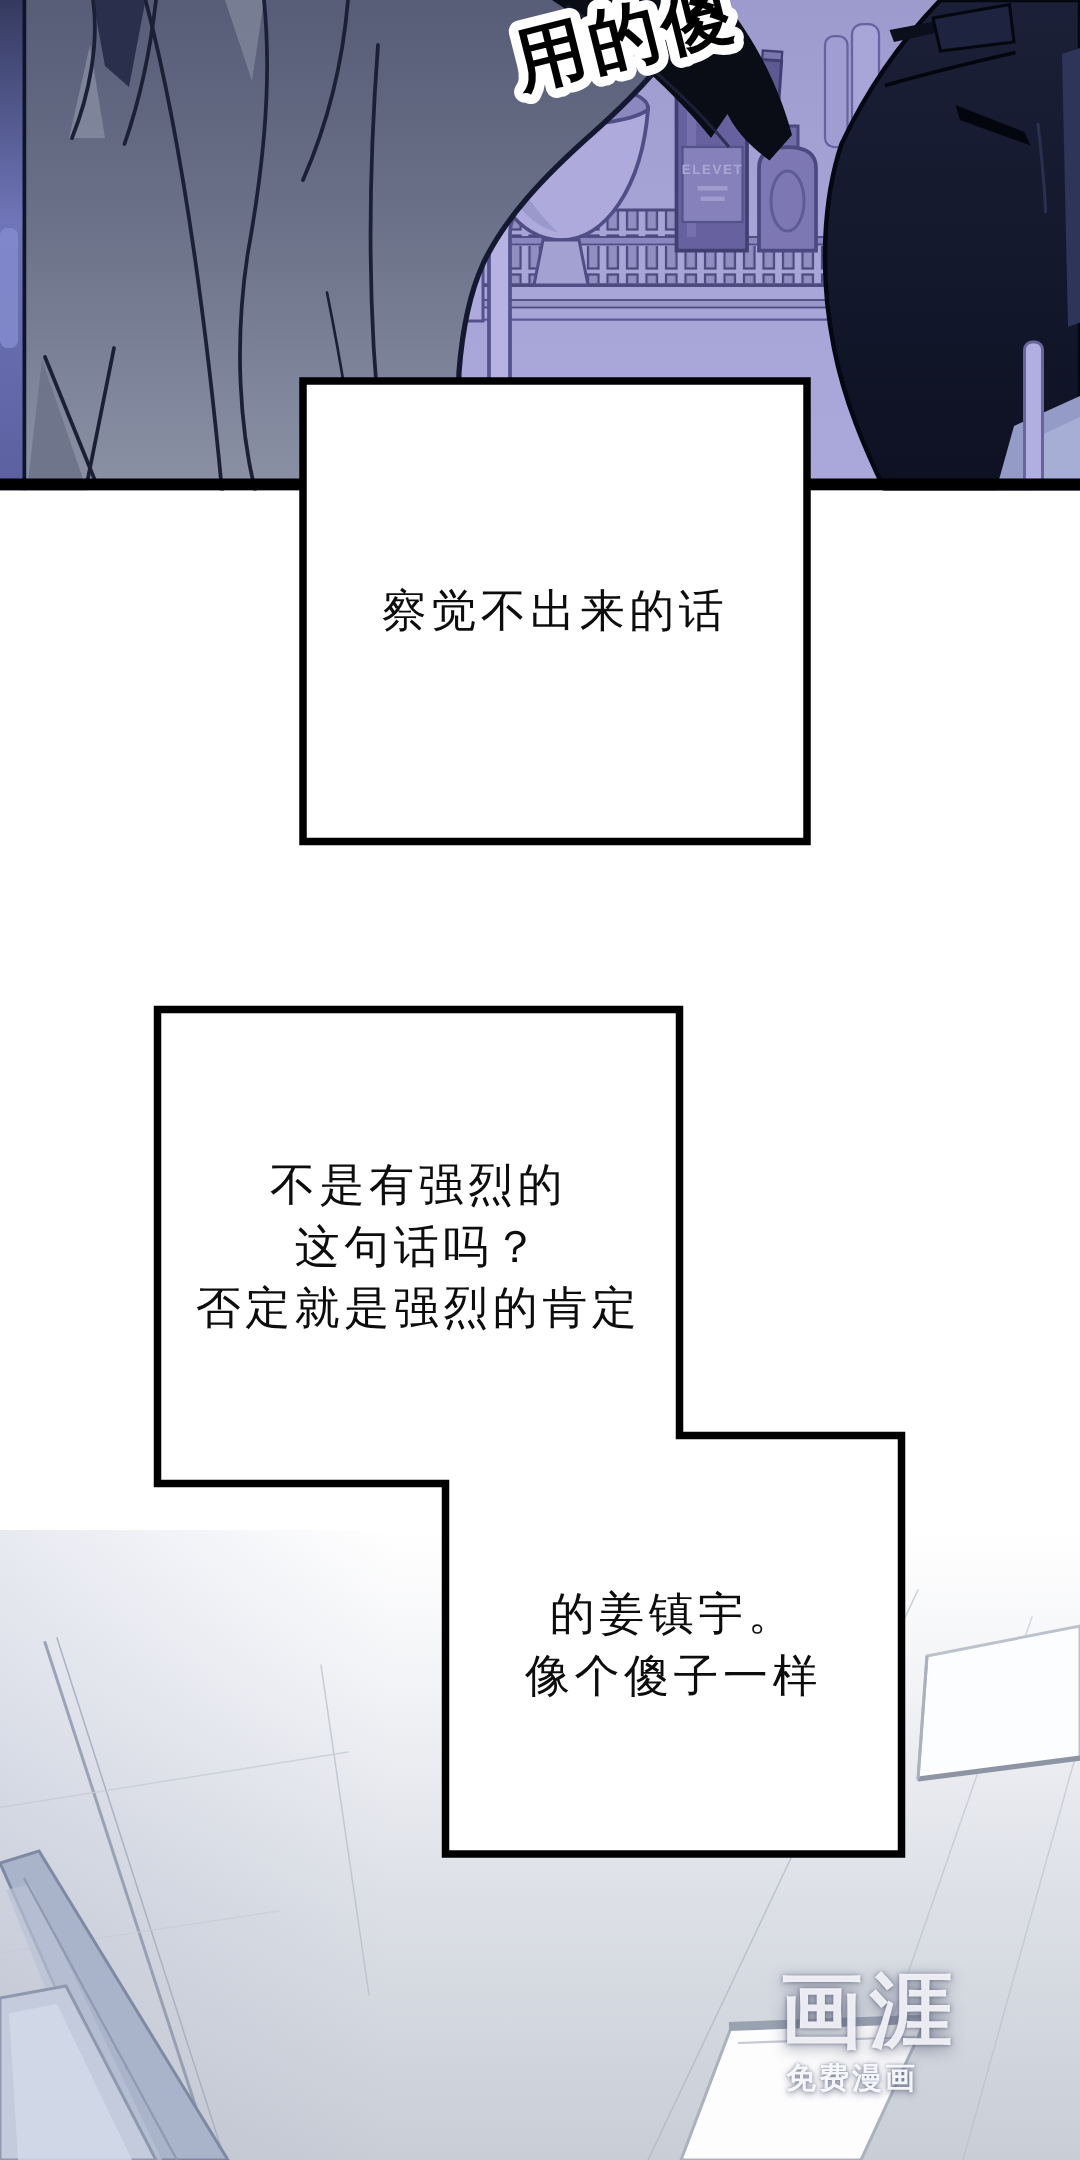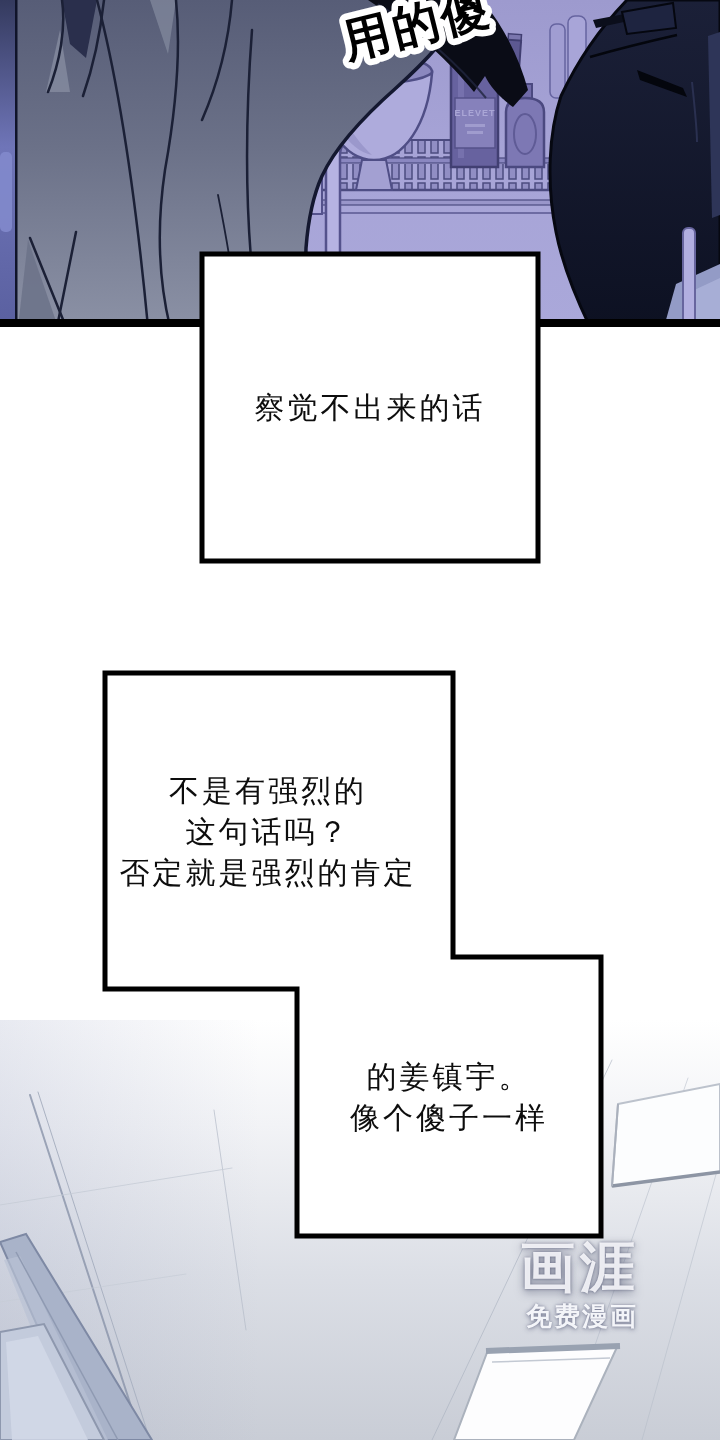--- a/index.html
+++ b/index.html
@@ -7,41 +7,40 @@
     width:720px;height:1440px;position:relative;overflow:hidden;
     background:#ffffff;
     font-family:"Liberation Sans","DejaVu Sans",sans-serif;
   }
   .abs{position:absolute;}
   
   #panel-top{left:0;top:0;width:720px;height:327px;z-index:1;}
   
   #ceiling{left:0;top:1020px;width:720px;height:420px;z-index:1;}
   
-  #watermark{left:520px;top:1240px;z-index:3;line-height:1;user-select:none;}
+  #watermark{left:520px;top:1313px;z-index:3;line-height:1;user-select:none;}
   #watermark .logo{
     font-size:55px;font-weight:900;letter-spacing:5px;
     color:rgba(249,250,253,0.90);
     text-shadow:0 0 3px rgba(70,75,105,0.75),0 3px 10px rgba(58,63,92,0.55),0 -1px 2px rgba(255,255,255,0.55);
   }
   #watermark .sub{
     margin-top:8px;margin-left:4px;
-    font-size:26px;font-weight:700;letter-spacing:2px;
+    font-size:20px;font-weight:700;letter-spacing:2px;
     color:rgba(250,251,254,0.95);
     text-shadow:0 1px 5px rgba(70,76,108,0.65),0 0 2px rgba(80,85,115,0.5);
-    text-align:center;
   }
   
   #boxes-svg{left:0;top:0;width:720px;height:1440px;z-index:4;pointer-events:none;}
   .boxtext{
     z-index:5;display:flex;flex-direction:column;align-items:center;justify-content:center;
     text-align:center;color:#0d0d0d;font-weight:400;font-size:30px;line-height:41px;letter-spacing:3px;
   }
   #t1{left:202px;top:254px;width:336px;height:307px;}
-  #t2{left:94px;top:673px;width:348px;height:316px;}
+  #t2{left:105px;top:673px;width:348px;height:316px;}
   #t3{left:297px;top:957px;width:304px;height:279px;}
 </style>
 </head>
 <body>
 
 <svg id="panel-top" class="abs" viewBox="0 0 720 327">
   <defs>
     <linearGradient id="bgGrad" x1="0" y1="0" x2="0" y2="1">
       <stop offset="0" stop-color="#9d9ace"></stop>
         <stop offset="0.5" stop-color="#a7a4d7"></stop>

